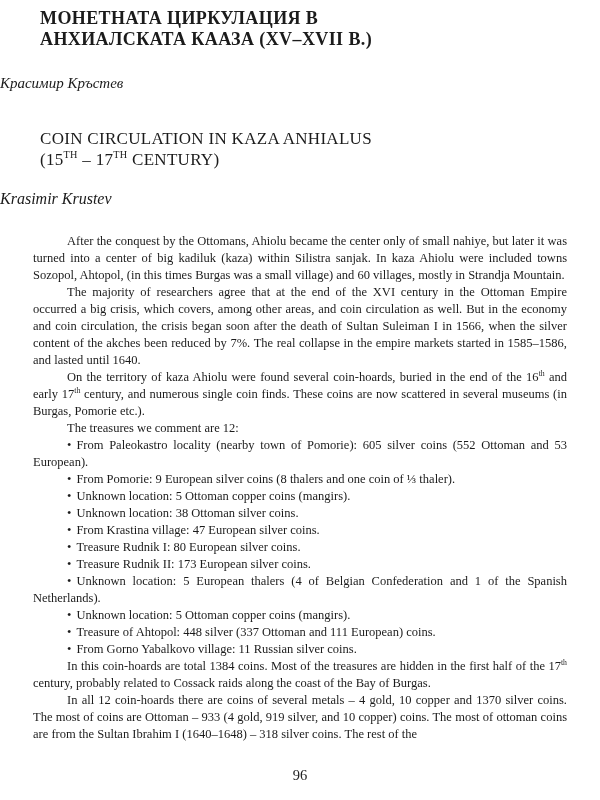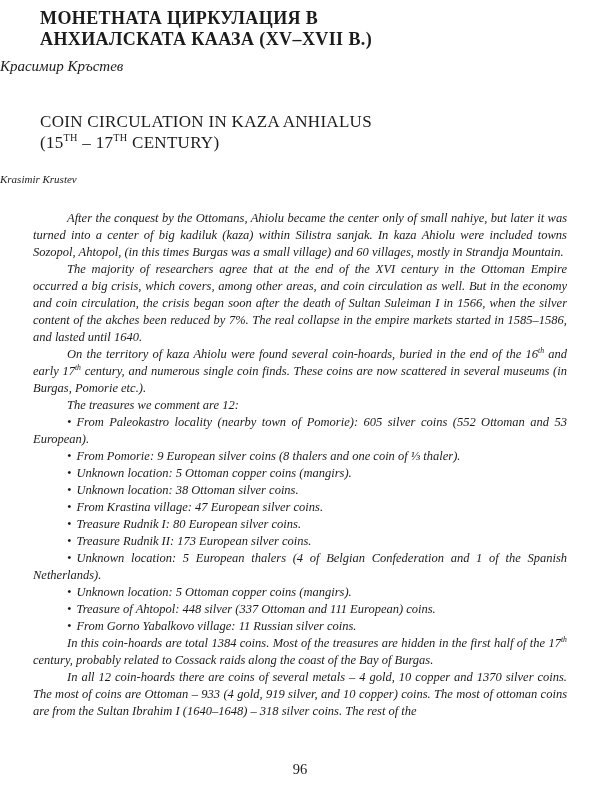--- a/index.html
+++ b/index.html
@@ -16,52 +16,51 @@
   }
   .heading-block { }
   .title-bg {
     margin: 8px 40px 0;
     font-size: 18px;
     line-height: 21px;
     font-weight: 700;
     letter-spacing: 0.4px;
   }
   .author-bg {
-    margin-top: 8px;
+    margin-top: 25px;
     font-style: italic;
     font-size: 15px;
   }
   .title-en {
     margin: 36px 40px 0;
     font-size: 17px;
     line-height: 21px;
     font-weight: 400;
     letter-spacing: 0.3px;
   }
   .title-en sup { font-size: 60%; line-height: 0; vertical-align: super; }
   .author-en {
     margin-top: 20px;
     font-style: italic;
-    font-size: 11px;
+    font-size: 16px;
   }
   .article {
     margin: 25px 33px 0;
     height: 556px;
     overflow: hidden;
     font-size: 12.5px;
     line-height: 17px;
-    font-style: italic;
     text-align: justify;
   }
   .article p { margin: 0; text-indent: 34px; }
   .article sup { font-size: 62%; line-height: 0; vertical-align: super; }
   .bullet-marker { padding-right: 5px; }
   .page-number {
     position: absolute;
-    bottom: 22px;
+    bottom: 16px;
     left: 0;
     right: 0;
     text-align: center;
     font-size: 14.5px;
     font-style: normal;
   }
 </style>
 </head>
 <body>
 

